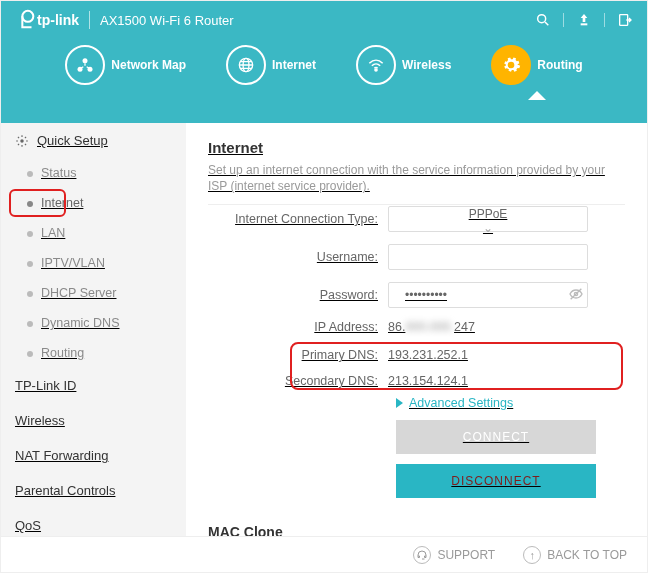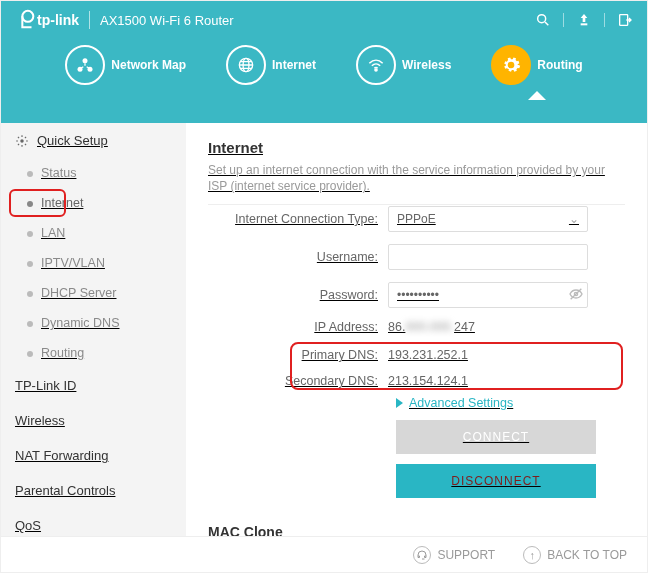--- a/index.html
+++ b/index.html
@@ -51,22 +51,22 @@
     border:2px solid #e02020; border-radius:6px; pointer-events:none;
   }
   .content { flex:1; padding:16px 22px 10px 22px; overflow:hidden; position:relative;}
   .sect-title { font-size:15px; color:#333; font-weight:700; margin-bottom:6px;}
   .sect-desc { font-size:12px; color:#9a9a9a; line-height:1.35; padding-bottom:10px; border-bottom:1px solid #eee;}
   .form { margin-top:1px; font-size:12.5px; color:#666;}
   .row { display:flex; align-items:center; margin-bottom:12px;}
   .lab { width:180px; text-align:right; padding-right:10px;}
   .val { width:200px; color:#666;}
   .sel, .inp {
-    width:200px; height:26px; border:1px solid #ddd; border-radius:2px; padding:0 8px;
-    font-size:12px; color:#666; background:#fff;
+    width:200px; height:26px; border:1px solid #ddd; border-radius:2px; padding:0 16px;
+    font-size:12px; color:#666; background:#fff;flex-direction:column;
   }
   .sel { display:flex; align-items:center; justify-content:space-between; cursor:pointer;}
   .chev { color:#aaa; font-size:12px;}
   .inp.blur { color:transparent; text-shadow:0 0 6px #bbb;}
   .pw-row { position:relative; }
   .eye { position:absolute; left:calc(180px + 200px - 20px); top:4px; color:#bbb; font-size:14px; cursor:pointer;}
   .ip-blur { filter: blur(3px); display:inline-block; color:#999;}
   .dns-box { position:relative; padding-top:2px;}
   .dns-box::after{
     content:""; position:absolute; left:82px; right:2px; top:-4px; bottom:-2px;

